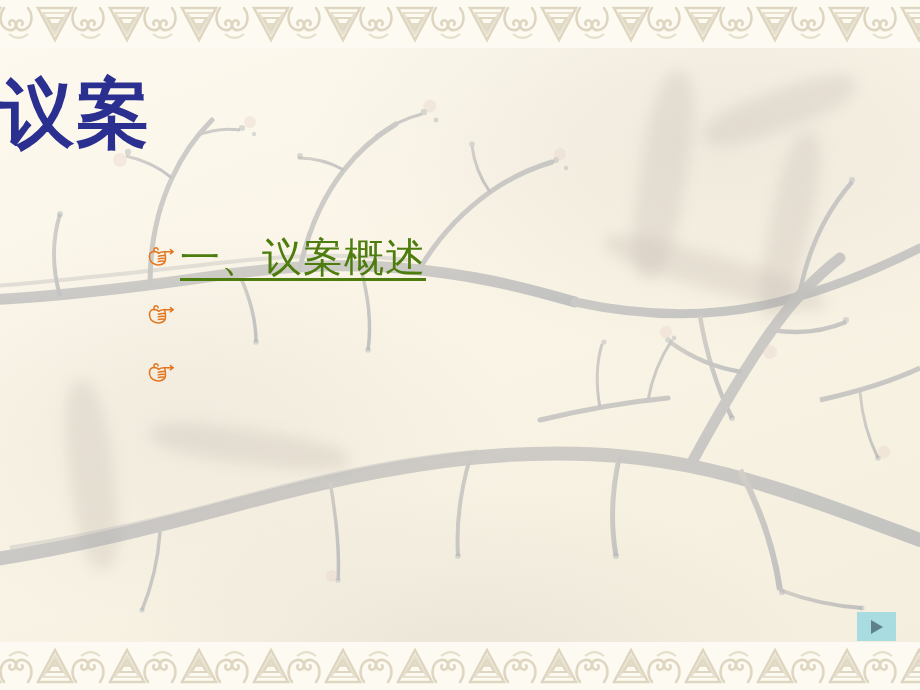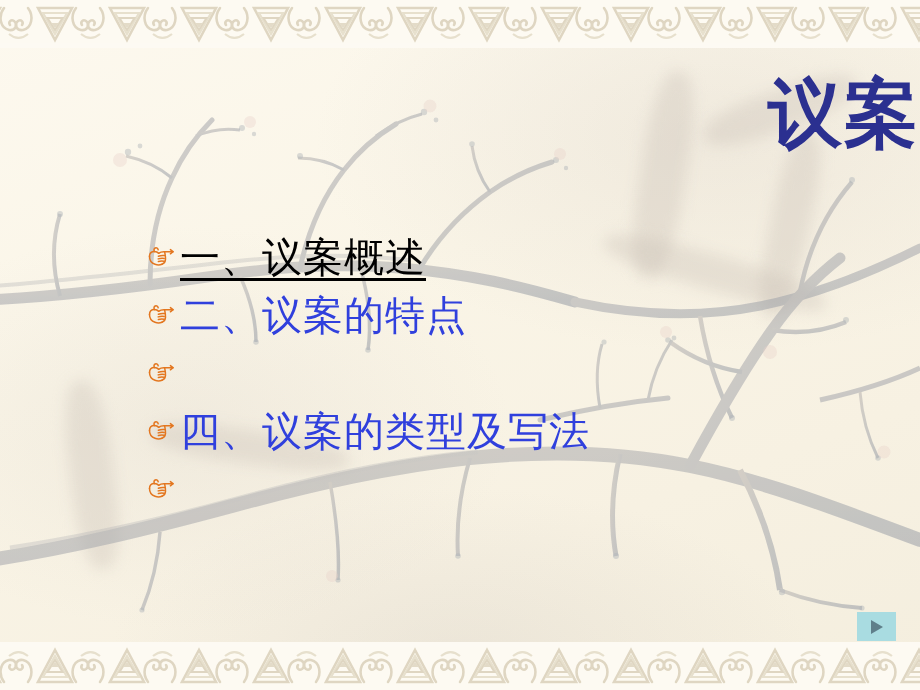--- a/index.html
+++ b/index.html
@@ -55,21 +55,21 @@
   .border-top { top: 0; }
   .border-bottom { bottom: 0; transform: scaleY(-1); }
   .border-strip svg { display: block; width: 920px; height: 48px; }
 
   
   .slide-title {
     position: absolute;
     left: 0;
     top: 72px;
     width: 920px;
-    text-align: right;
+    text-align: left;
     font-size: 74px;
     line-height: 1.12;
     font-weight: bold;
     letter-spacing: 2px;
     color: #2b3090;
     font-family: "DejaVu Sans", "Liberation Sans", sans-serif;
     white-space: nowrap;
   }
 
   
@@ -95,21 +95,21 @@
   }
   .toc-bullet svg { display: block; width: 30px; height: 26px; }
   .toc-label {
     font-size: 40px;
     line-height: 1;
     font-weight: normal;
     letter-spacing: 1px;
     font-family: "DejaVu Sans", "Liberation Sans", sans-serif;
   }
   .toc-item.accent .toc-label {
-    color: #000000;
+    color: #4d7c0f;
     text-decoration: underline;
     text-decoration-thickness: 3px;
     text-underline-offset: 7px;
   }
   .toc-item.plain .toc-label {
     color: #3040dd;
   }
 
   
   .nav-next {
@@ -324,75 +324,39 @@
             <path d="M12.2,13.9 C14,13.4 16.2,13.2 18.2,13.5"></path>
             <path d="M12.4,16.5 C14.1,16.1 16.1,16 17.9,16.3"></path>
             <path d="M16,19.2 C18.2,18.4 19.4,16.6 19.5,14.4 C19.6,12.2 19.2,9.6 18.6,6.7"></path>
             <path d="M8.6,6.6 C7.6,5.3 7.8,3.6 9.2,3 C10.6,2.4 12,3.3 12.2,4.8"></path>
           </g>
         </svg>
       </span>
       <span class="toc-label">一、议案概述</span>
     </div>
 
-    <div class="toc-item plain">
-      <span class="toc-bullet">
-        <svg viewBox="0 0 30 26" xmlns="http://www.w3.org/2000/svg">
-          <g fill="none" stroke="#e3761f" stroke-width="1.5" stroke-linejoin="round" stroke-linecap="round">
-            <path d="M3.5,11.5 C3.5,8.5 5.5,6.5 8.5,6.5 C10.5,6.5 11.8,7.3 12.6,8.3"></path>
-            <path d="M3.5,11.5 C3.5,15 5.6,18.2 9,19.3 C11.5,20.1 14,20 16,19.2"></path>
-            <path d="M12.6,8.3 C14,7.2 16.4,6.6 18.6,6.7 L27,6.7"></path>
-            <path d="M27,6.7 L24.4,4.6 M27,6.7 L24.4,8.8"></path>
-            <path d="M12.4,11.2 C14.2,10.6 16.4,10.4 18.4,10.6"></path>
-            <path d="M12.2,13.9 C14,13.4 16.2,13.2 18.2,13.5"></path>
-            <path d="M12.4,16.5 C14.1,16.1 16.1,16 17.9,16.3"></path>
-            <path d="M16,19.2 C18.2,18.4 19.4,16.6 19.5,14.4 C19.6,12.2 19.2,9.6 18.6,6.7"></path>
-            <path d="M8.6,6.6 C7.6,5.3 7.8,3.6 9.2,3 C10.6,2.4 12,3.3 12.2,4.8"></path>
-          </g>
-        </svg>
-      </span>
-      <span class="toc-label">二、议案的特点</span>
-    </div>
 
     <div class="toc-item plain">
       <span class="toc-bullet">
         <svg viewBox="0 0 30 26" xmlns="http://www.w3.org/2000/svg">
           <g fill="none" stroke="#e3761f" stroke-width="1.5" stroke-linejoin="round" stroke-linecap="round">
             <path d="M3.5,11.5 C3.5,8.5 5.5,6.5 8.5,6.5 C10.5,6.5 11.8,7.3 12.6,8.3"></path>
             <path d="M3.5,11.5 C3.5,15 5.6,18.2 9,19.3 C11.5,20.1 14,20 16,19.2"></path>
             <path d="M12.6,8.3 C14,7.2 16.4,6.6 18.6,6.7 L27,6.7"></path>
             <path d="M27,6.7 L24.4,4.6 M27,6.7 L24.4,8.8"></path>
             <path d="M12.4,11.2 C14.2,10.6 16.4,10.4 18.4,10.6"></path>
             <path d="M12.2,13.9 C14,13.4 16.2,13.2 18.2,13.5"></path>
             <path d="M12.4,16.5 C14.1,16.1 16.1,16 17.9,16.3"></path>
             <path d="M16,19.2 C18.2,18.4 19.4,16.6 19.5,14.4 C19.6,12.2 19.2,9.6 18.6,6.7"></path>
             <path d="M8.6,6.6 C7.6,5.3 7.8,3.6 9.2,3 C10.6,2.4 12,3.3 12.2,4.8"></path>
           </g>
         </svg>
       </span>
     </div>
 
-    <div class="toc-item plain">
-      <span class="toc-bullet">
-        <svg viewBox="0 0 30 26" xmlns="http://www.w3.org/2000/svg">
-          <g fill="none" stroke="#e3761f" stroke-width="1.5" stroke-linejoin="round" stroke-linecap="round">
-            <path d="M3.5,11.5 C3.5,8.5 5.5,6.5 8.5,6.5 C10.5,6.5 11.8,7.3 12.6,8.3"></path>
-            <path d="M3.5,11.5 C3.5,15 5.6,18.2 9,19.3 C11.5,20.1 14,20 16,19.2"></path>
-            <path d="M12.6,8.3 C14,7.2 16.4,6.6 18.6,6.7 L27,6.7"></path>
-            <path d="M27,6.7 L24.4,4.6 M27,6.7 L24.4,8.8"></path>
-            <path d="M12.4,11.2 C14.2,10.6 16.4,10.4 18.4,10.6"></path>
-            <path d="M12.2,13.9 C14,13.4 16.2,13.2 18.2,13.5"></path>
-            <path d="M12.4,16.5 C14.1,16.1 16.1,16 17.9,16.3"></path>
-            <path d="M16,19.2 C18.2,18.4 19.4,16.6 19.5,14.4 C19.6,12.2 19.2,9.6 18.6,6.7"></path>
-            <path d="M8.6,6.6 C7.6,5.3 7.8,3.6 9.2,3 C10.6,2.4 12,3.3 12.2,4.8"></path>
-          </g>
-        </svg>
-      </span>
-      <span class="toc-label">四、议案的类型及写法</span>
-    </div>
 
     <div class="toc-item plain">
       <span class="toc-bullet">
         <svg viewBox="0 0 30 26" xmlns="http://www.w3.org/2000/svg">
           <g fill="none" stroke="#e3761f" stroke-width="1.5" stroke-linejoin="round" stroke-linecap="round">
             <path d="M3.5,11.5 C3.5,8.5 5.5,6.5 8.5,6.5 C10.5,6.5 11.8,7.3 12.6,8.3"></path>
             <path d="M3.5,11.5 C3.5,15 5.6,18.2 9,19.3 C11.5,20.1 14,20 16,19.2"></path>
             <path d="M12.6,8.3 C14,7.2 16.4,6.6 18.6,6.7 L27,6.7"></path>
             <path d="M27,6.7 L24.4,4.6 M27,6.7 L24.4,8.8"></path>
             <path d="M12.4,11.2 C14.2,10.6 16.4,10.4 18.4,10.6"></path>

